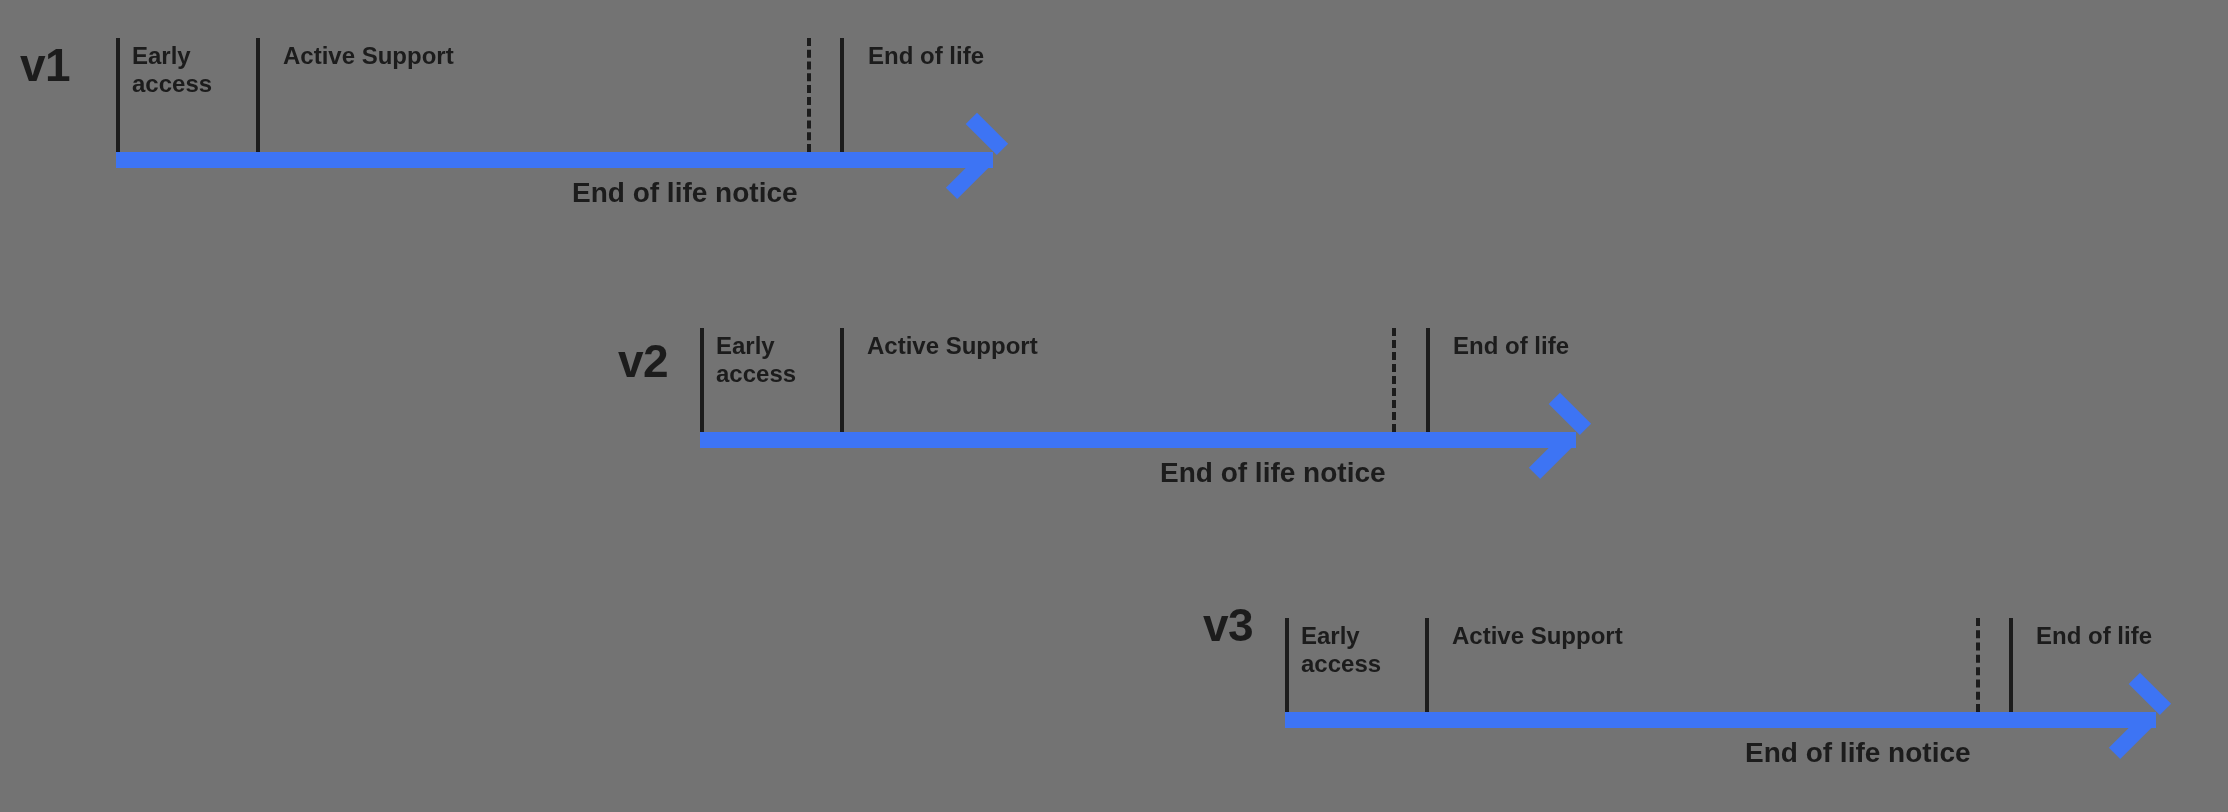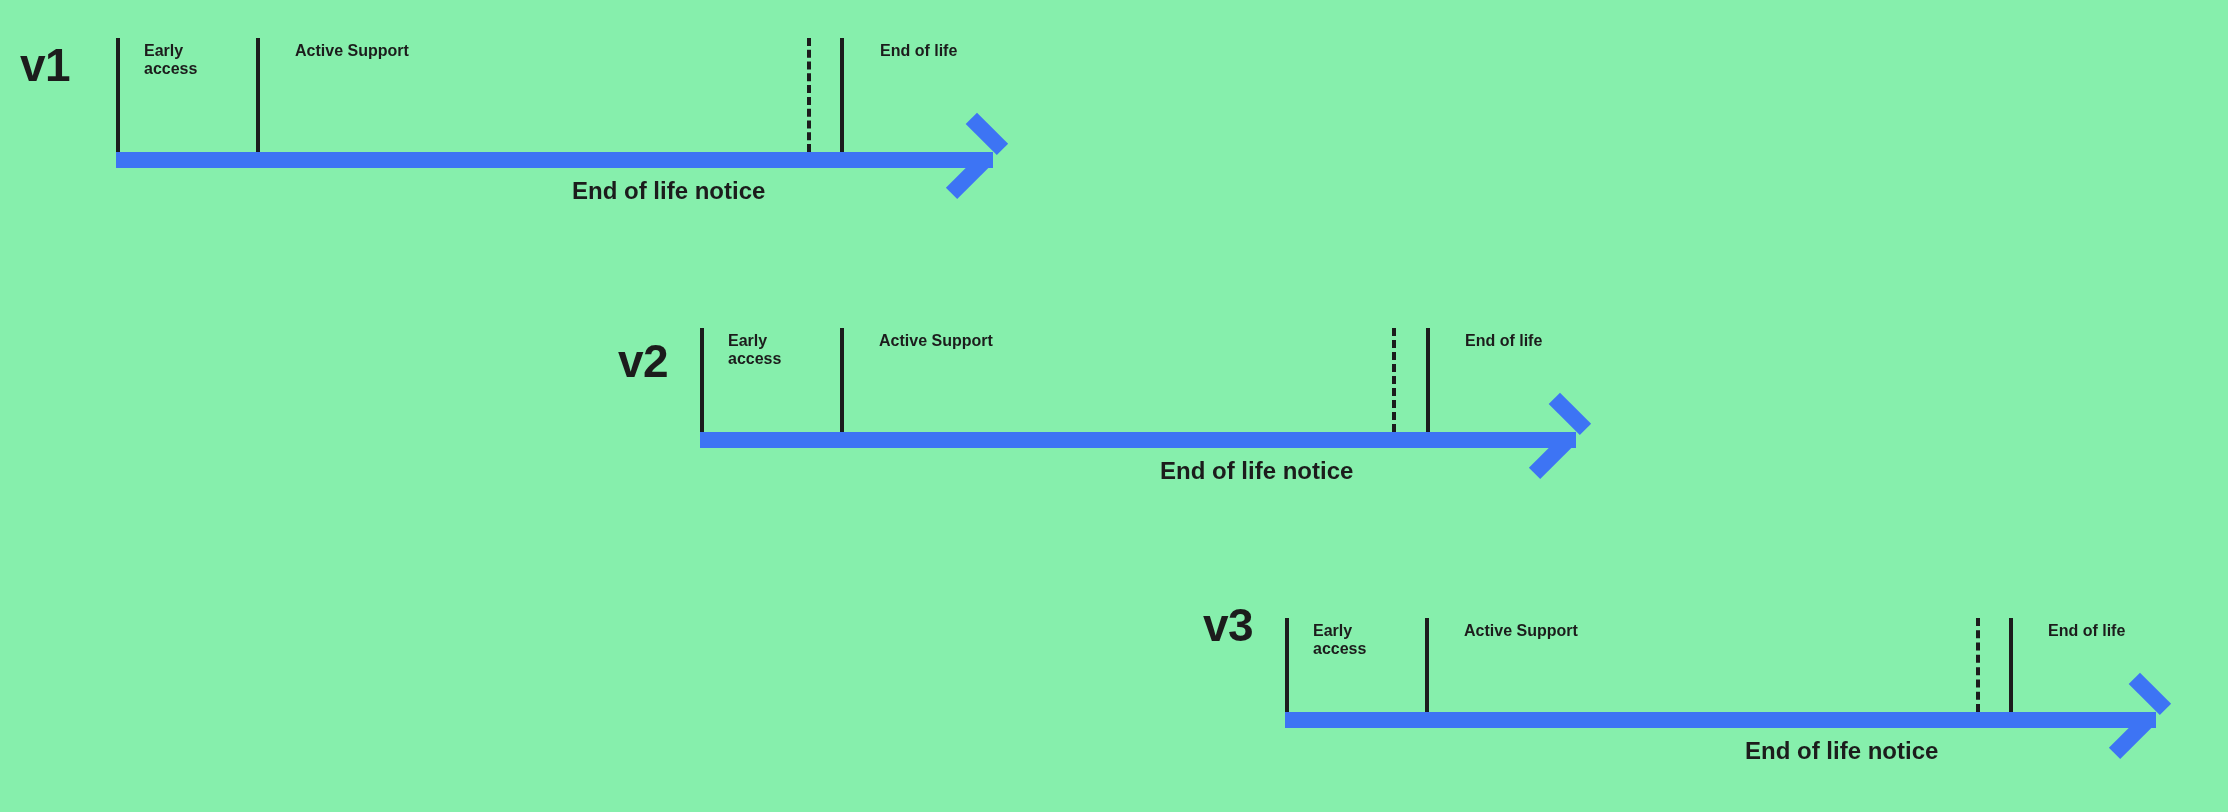--- a/index.html
+++ b/index.html
@@ -8,21 +8,21 @@
     background: #ffffff;
   }
   body {
     font-family: "Liberation Sans", sans-serif;
     -webkit-font-smoothing: antialiased;
   }
   #canvas {
     position: relative;
     width: 2228px;
     height: 812px;
-    background: #86efac;
+    background: #737373;
     overflow: hidden;
   }
   .timeline-row {
     position: absolute;
     left: 0;
     top: 0;
     width: 2228px;
   }
   
   .version-label {
@@ -42,26 +42,25 @@
   }
   
   .tick-dashed {
     position: absolute;
     width: 0;
     border-left: 4px dashed #1c1c1c;
   }
   
   .phase-label {
     position: absolute;
-    font-size: 16px;
+    font-size: 24px;
     font-weight: 700;
     color: #1c1c1c;
     line-height: 1.15;
     white-space: pre-line;
-    margin-left: 12px;
   }
   
   .arrow-shaft {
     position: absolute;
     height: 16px;
     background: #3d74f4;
   }
   
   .arrow-head {
     position: absolute;
@@ -79,21 +78,21 @@
     transform-origin: 8px 8px;
     transform: rotate(-45deg);
   }
   .arrow-head .chev.down {
     transform-origin: 8px 8px;
     transform: rotate(45deg);
   }
   
   .notice-label {
     position: absolute;
-    font-size: 24px;
+    font-size: 28px;
     font-weight: 700;
     color: #1c1c1c;
     line-height: 1.15;
     white-space: nowrap;
     text-align: right;
   }
 </style>
 </head>
 <body>
 

